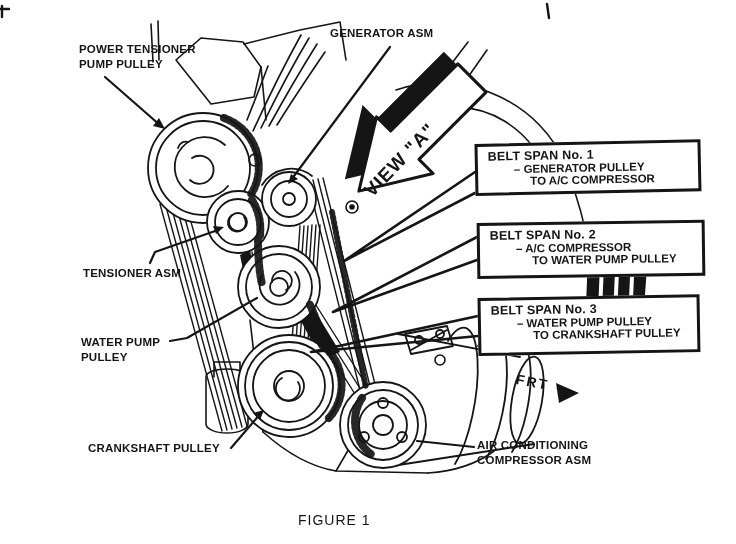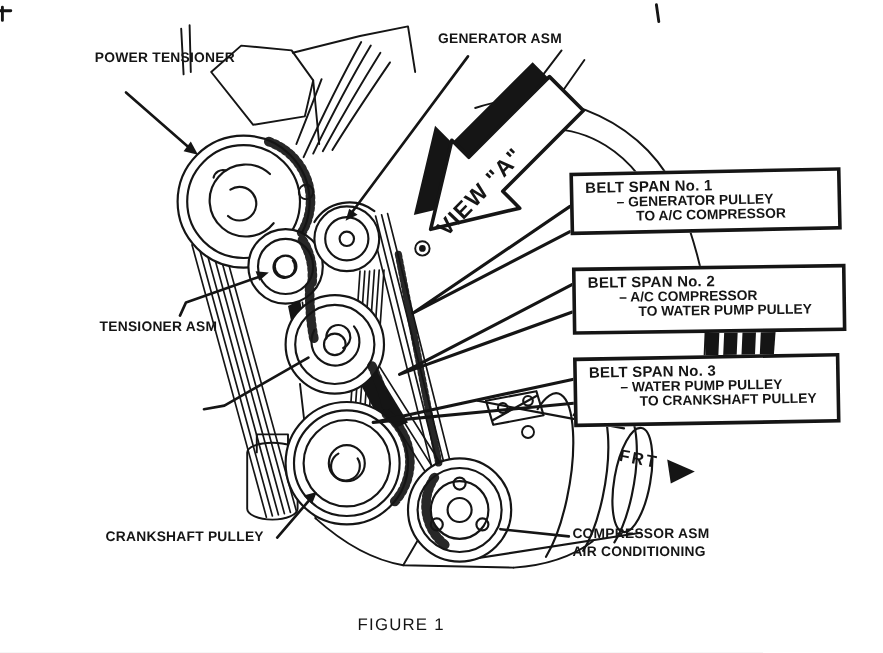--- a/index.html
+++ b/index.html
@@ -179,38 +179,43 @@
       <text transform="translate(372,198) rotate(-46)" fill="#151515" stroke="none" font-family="Liberation Sans, sans-serif" font-size="19" font-weight="700" letter-spacing="1">VIEW "A"</text>
     </g>
 
     <g>
       <polygon points="556,383 579,393 559,403" fill="#151515" stroke="none"></polygon>
     </g>
   </svg>
 
   <div class="lbl" style="left:79px;top:42px;">
     <div>POWER TENSIONER</div>
-  </div>
-
-  <div class="lbl" style="left:330px;top:26px;margin-left:35px;">
+    <div>PUMP PULLEY</div>
+  </div>
+
+  <div class="lbl" style="left:330px;top:26px;">
     <div>GENERATOR ASM</div>
   </div>
 
   <div class="lbl" style="left:83px;top:266px;">
     <div>TENSIONER ASM</div>
   </div>
 
+  <div class="lbl" style="left:81px;top:335px;">
+    <div>WATER PUMP</div>
+    <div>PULLEY</div>
+  </div>
 
   <div class="lbl" style="left:88px;top:441px;">
     <div>CRANKSHAFT PULLEY</div>
   </div>
 
   <div class="lbl" style="left:477px;top:438px;">
+    <div>AIR CONDITIONING</div>
     <div>COMPRESSOR ASM</div>
-    <div>AIR CONDITIONING</div>
   </div>
 
   <div class="callout" style="left:475px;top:144px;width:226px;height:52px;transform:rotate(-1.2deg);transform-origin:left center;">
     <div class="title">BELT SPAN No. 1</div>
     <div class="sub1">– GENERATOR PULLEY</div>
     <div class="sub2">TO A/C COMPRESSOR</div>
   </div>
 
   <div class="callout" style="left:477px;top:223px;width:228px;height:56px;transform:rotate(-0.8deg);transform-origin:left center;">
     <div class="title">BELT SPAN No. 2</div>

